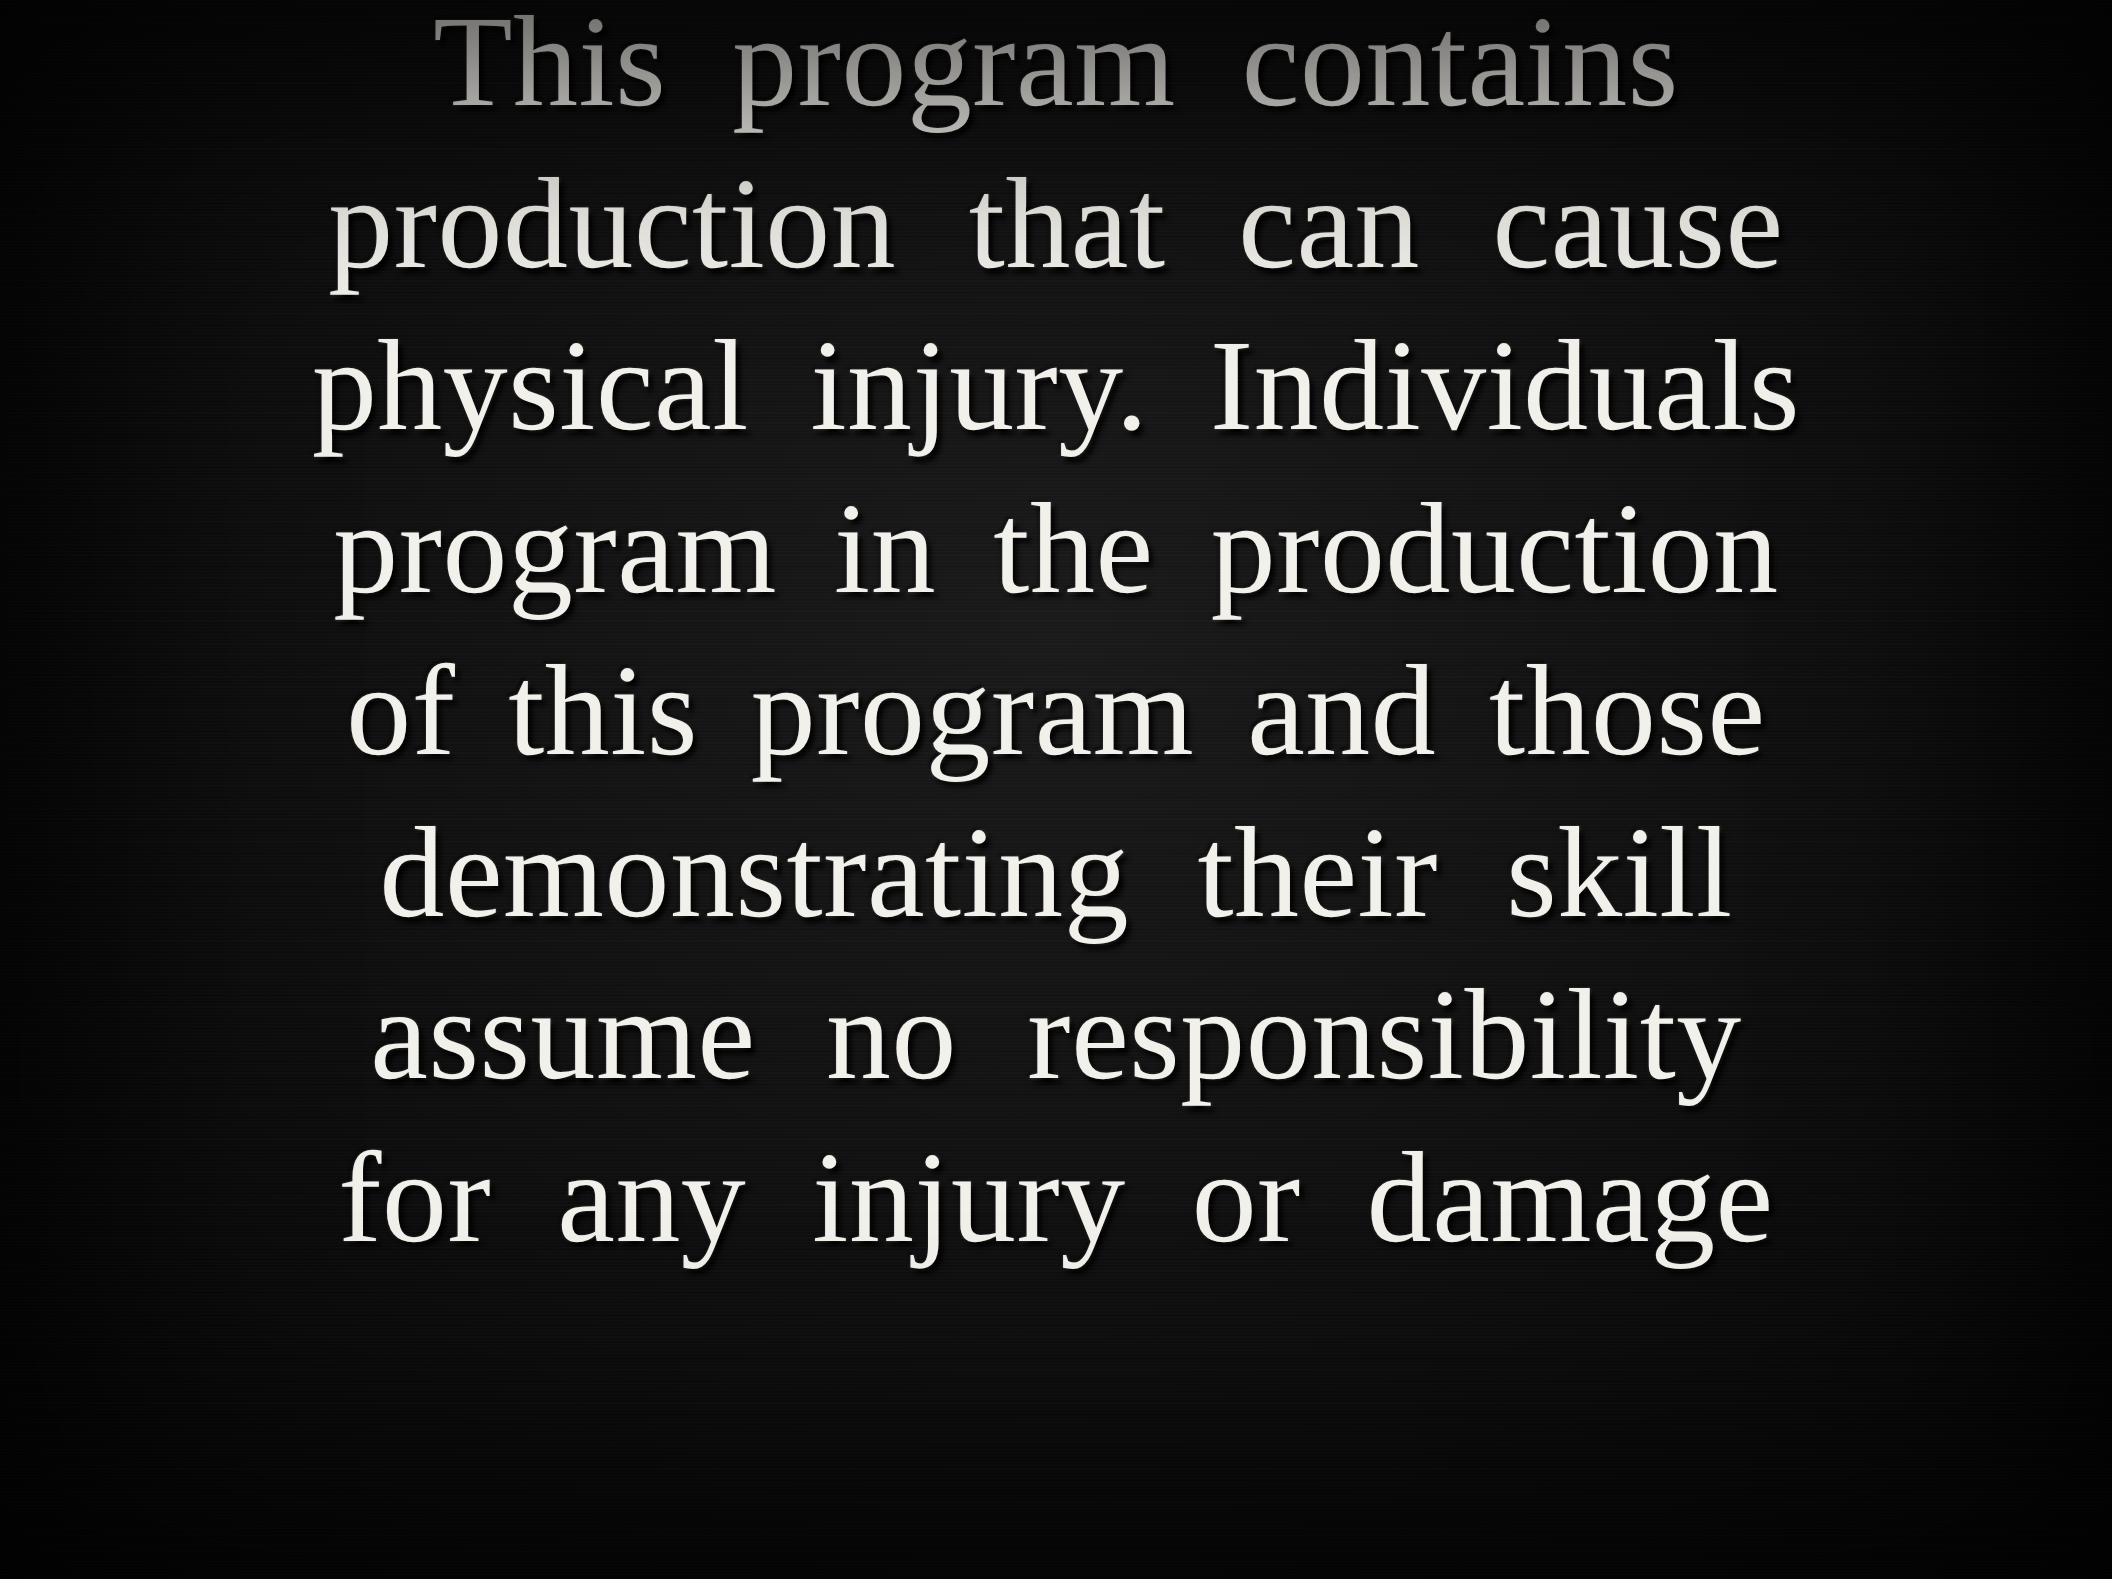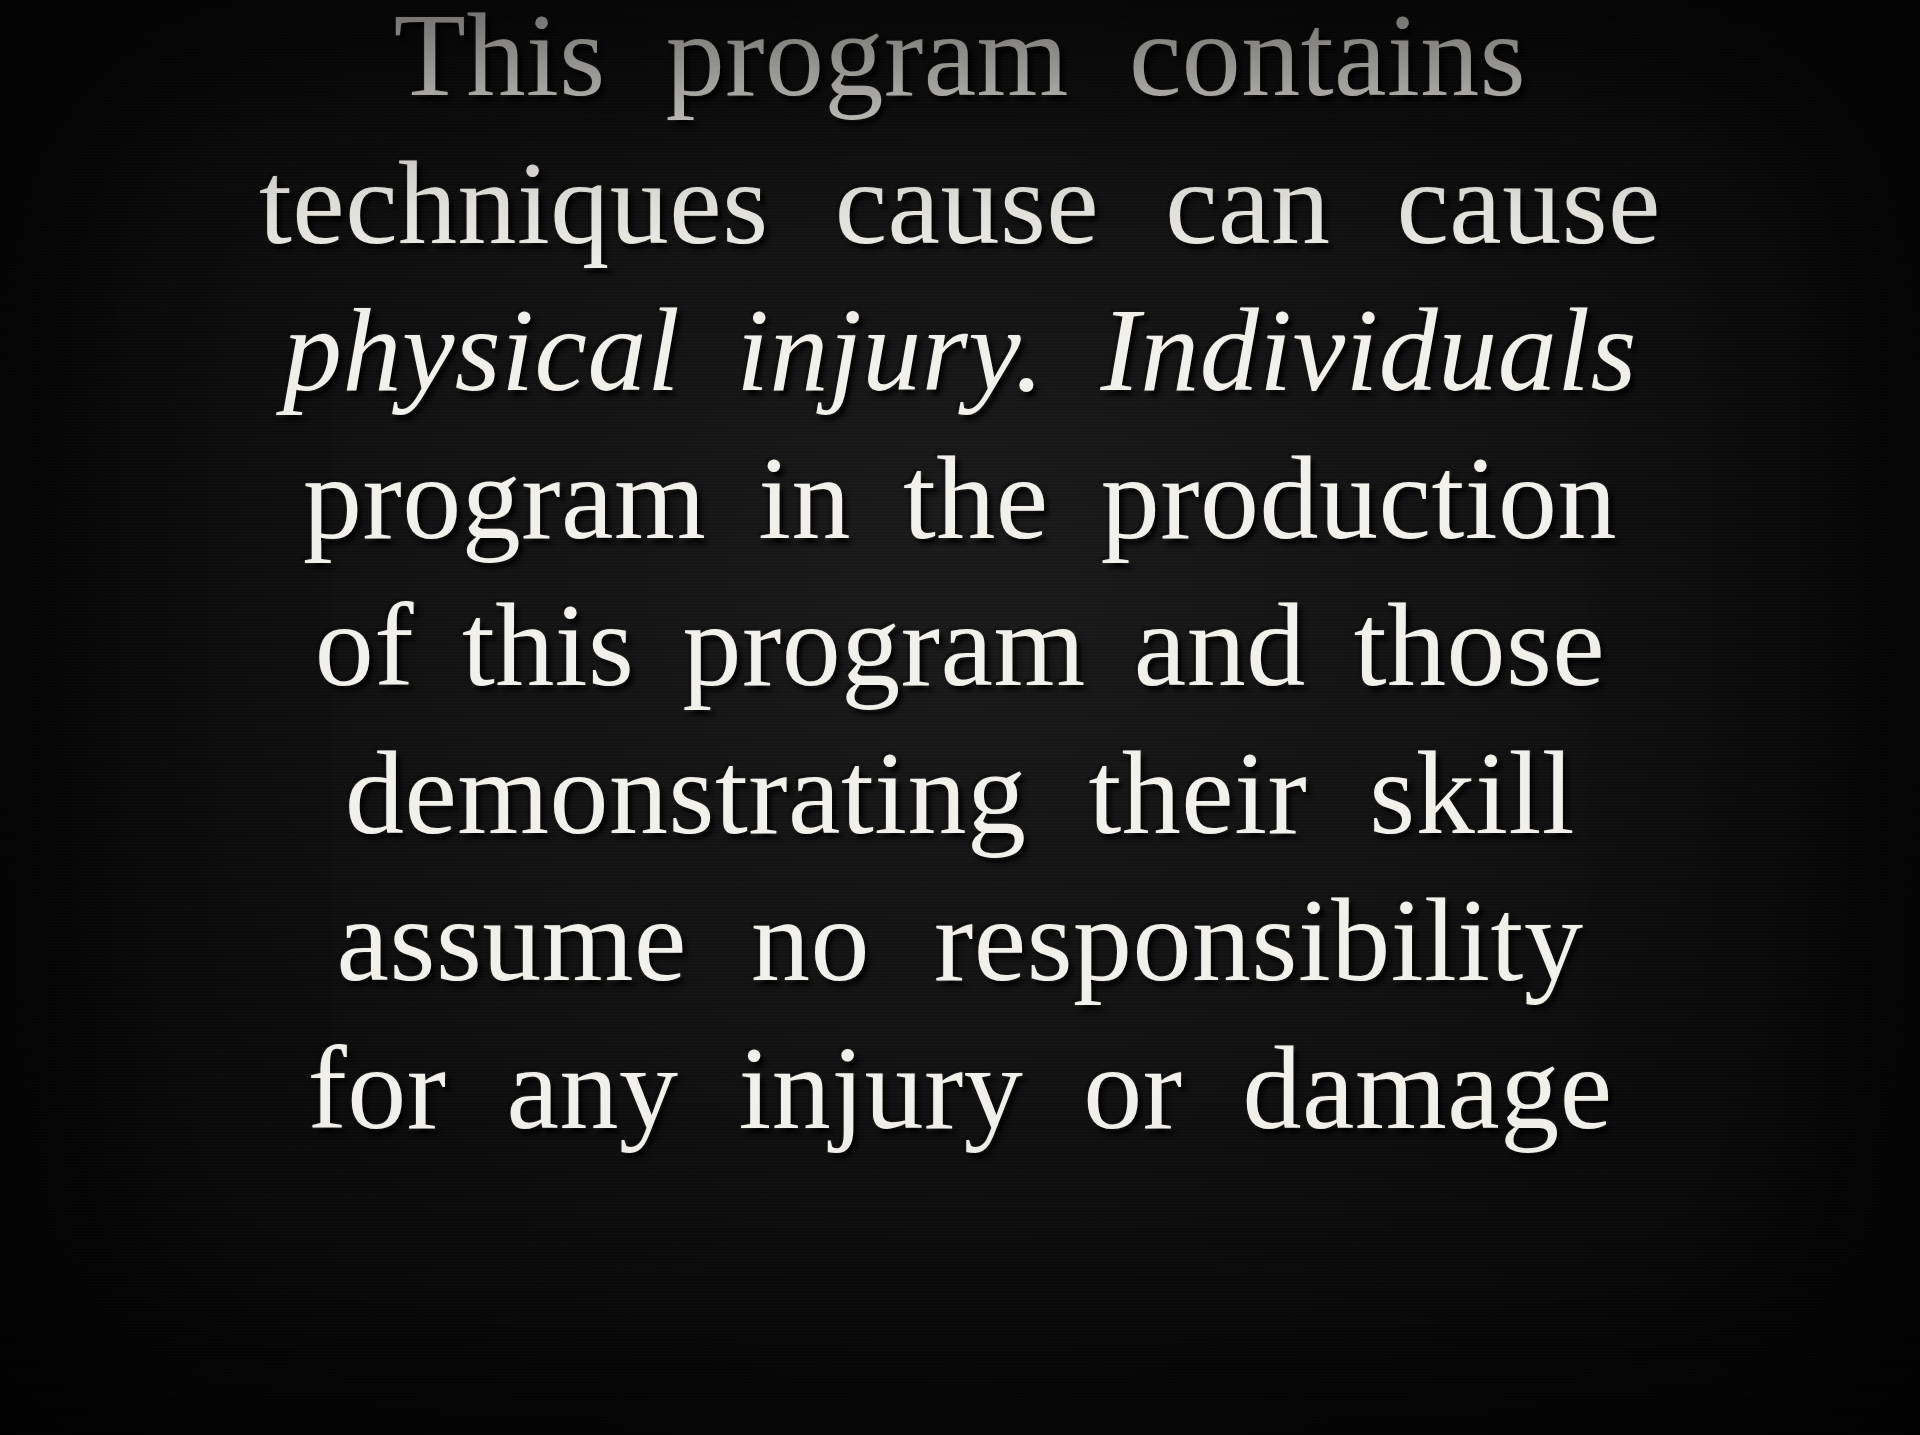--- a/index.html
+++ b/index.html
@@ -62,35 +62,35 @@
     text-align: justify;
     text-align-last: center;
   }
   .disclaimer .line {
     display: block;
     white-space: nowrap;
   }
   
   .line.l1 { word-spacing: 30px; }
   .line.l2 { word-spacing: 36px; }
-  .line.l3 { word-spacing: 26px; font-style: italic; }
+  .line.l3 { word-spacing: 26px; }
   .line.l4 { word-spacing: 22px; }
   .line.l5 { word-spacing: 18px; }
   .line.l6 { word-spacing: 32px; font-family: Liberation Serif, serif; }
   .line.l7 { word-spacing: 34px; }
   .line.l8 { word-spacing: 30px; }
 </style>
 </head>
 <body>
 
 <div class="screen">
 
   <div class="disclaimer">
     <span class="line l1">This program contains</span>
-    <span class="line l2">techniques cause can cause</span>
+    <span class="line l2">production that can cause</span>
     <span class="line l3">physical injury. Individuals</span>
     <span class="line l4">program in the production</span>
     <span class="line l5">of this program and those</span>
     <span class="line l6">demonstrating their skill</span>
     <span class="line l7">assume no responsibility</span>
     <span class="line l8">for any injury or damage</span>
   </div>
 
   <div class="grain"></div>
   <div class="vignette"></div>

